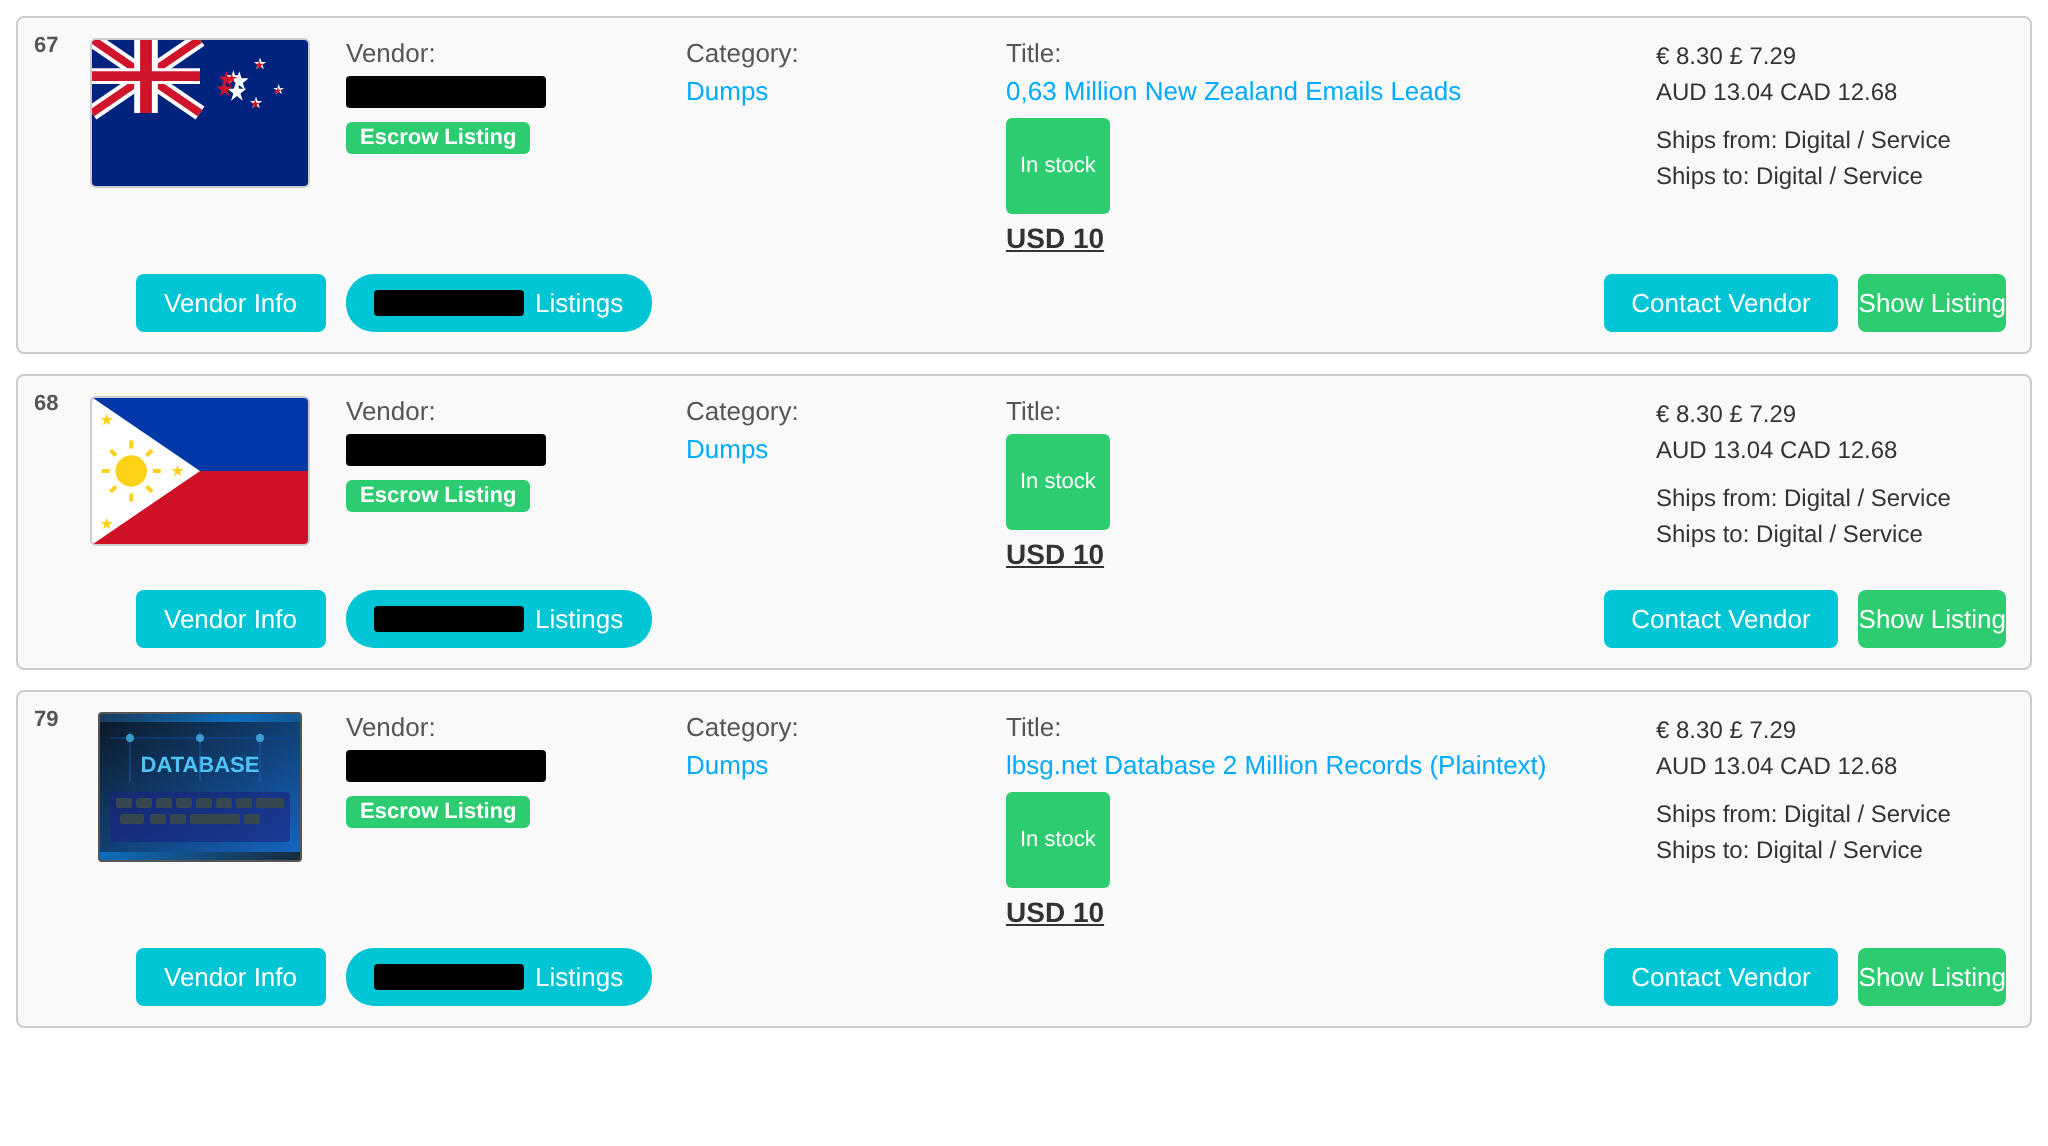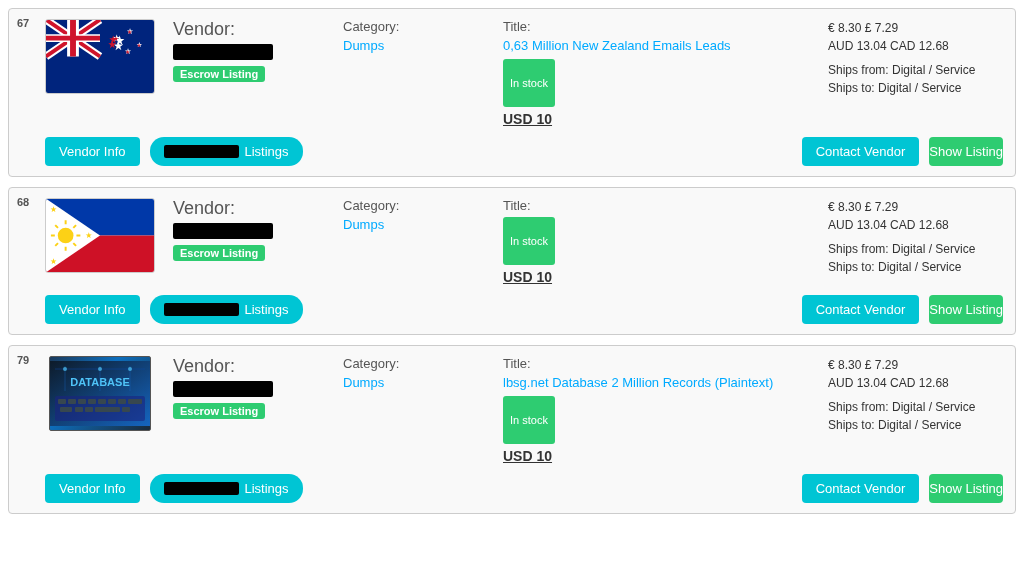--- a/index.html
+++ b/index.html
@@ -47,21 +47,21 @@
       display: flex;
       align-items: center;
       justify-content: center;
     }
     .vendor-col {
       width: 140px;
       flex-shrink: 0;
       margin-right: 30px;
     }
     .vendor-label {
-      font-size: 18px;
+      font-size: 13px;
       color: #555;
       margin-bottom: 4px;
     }
     .vendor-name-redacted {
       background: #000;
       height: 16px;
       width: 100px;
       border-radius: 2px;
       margin-bottom: 6px;
     }
@@ -135,20 +135,21 @@
     }
     .btn-cyan {
       background: #00c5d4;
       color: #fff;
       border: none;
       border-radius: 4px;
       padding: 7px 14px;
       font-size: 13px;
       cursor: pointer;
       font-weight: normal;
+      margin-left: 23px;
     }
     .btn-green {
       background: #2ecc71;
       color: #fff;
       border: none;
       border-radius: 4px;
       padding: 7px 0;
       font-size: 13px;
       cursor: pointer;
       font-weight: normal;

